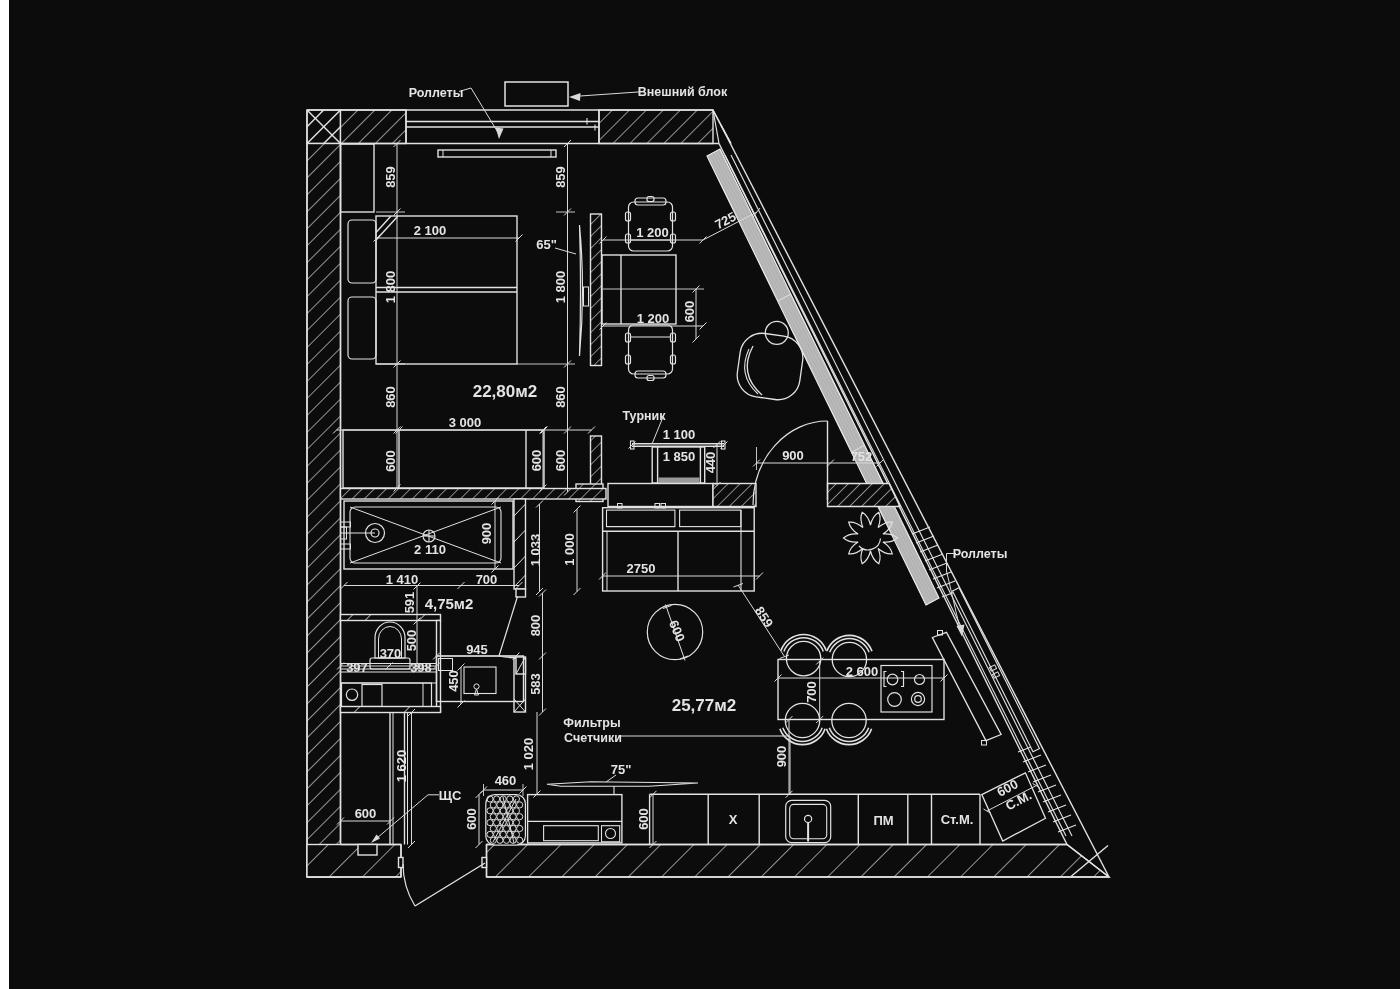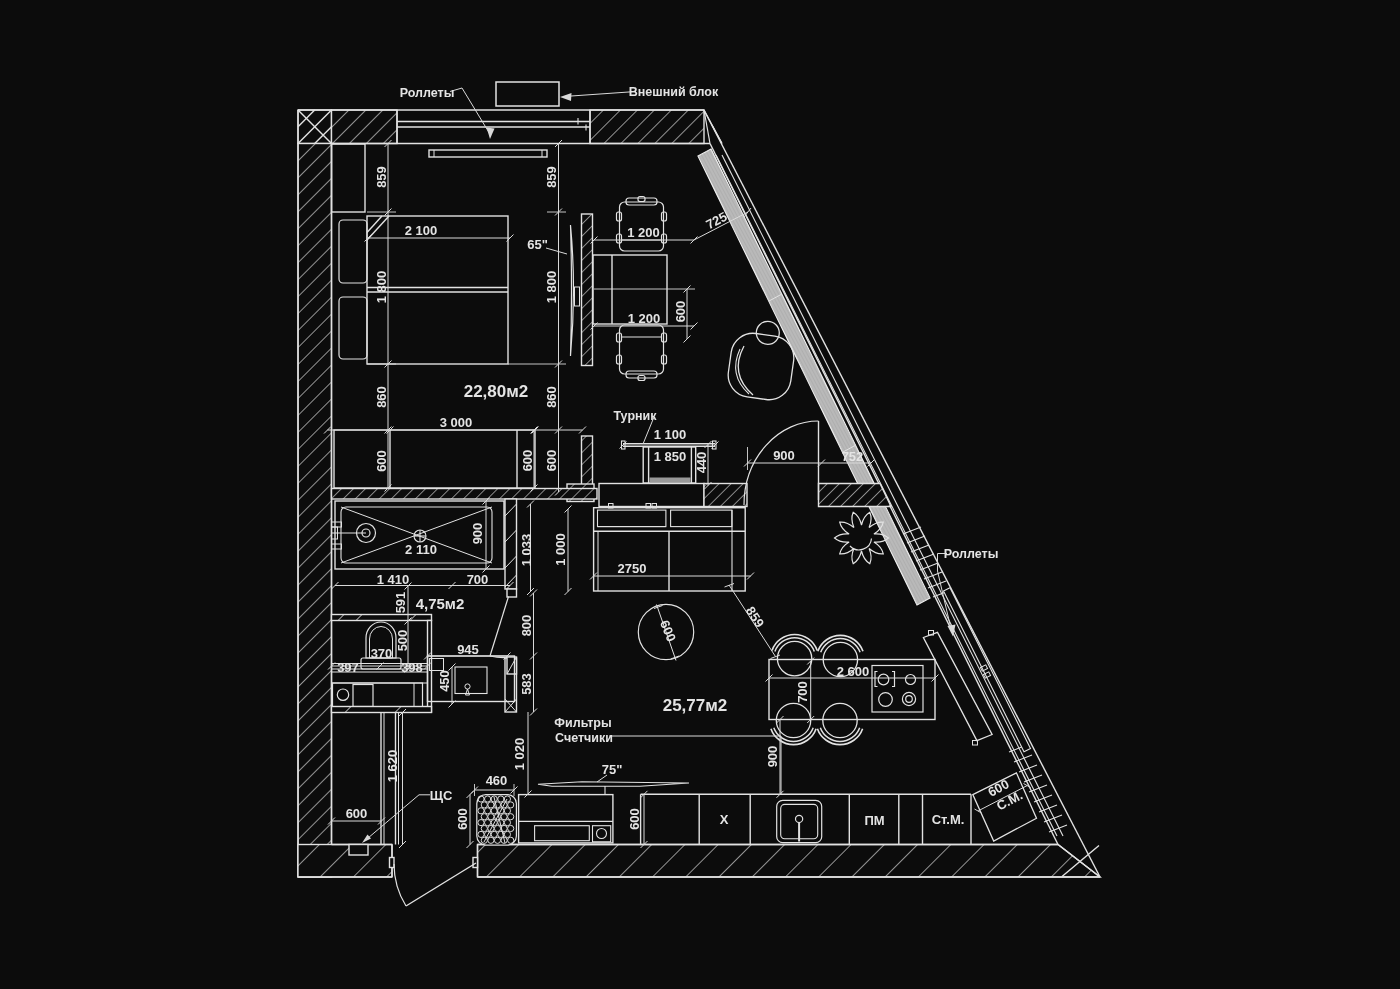--- a/index.html
+++ b/index.html
@@ -1,16 +1,16 @@
 <!DOCTYPE html>
 <html><head>
 <meta charset="utf-8">
 <style>
   html,body{margin:0;padding:0;background:#0c0c0c;}
-  #stage{width:1200px;height:989px;background:#eab308;overflow:hidden;}
+  #stage{width:1200px;height:989px;background:#ffffff;overflow:hidden;padding-left:9px;}
   text{font-family:"Liberation Sans", sans-serif;fill:#e4e4e4;font-weight:bold;}
 </style>
 </head>
 <body>
 <div id="stage">
 <svg width="1400" height="989" viewBox="0 0 1400 989" xmlns="http://www.w3.org/2000/svg">
 <defs>
   <pattern id="hatch12" patternUnits="userSpaceOnUse" width="12" height="12" patternTransform="rotate(45)">
     <rect width="12" height="12" fill="#0c0c0c"></rect>
     <line x1="0" y1="0" x2="0" y2="12" stroke="#dedede" stroke-width="1.3"></line>

